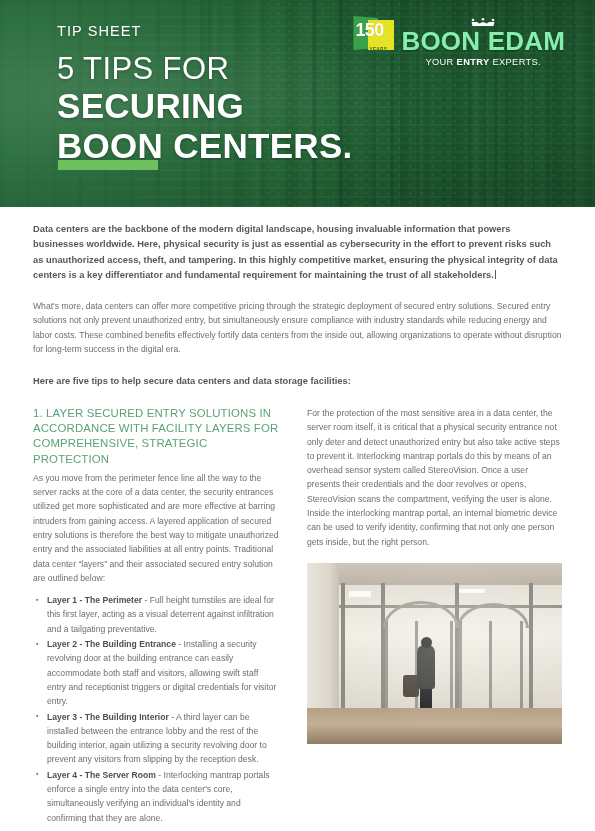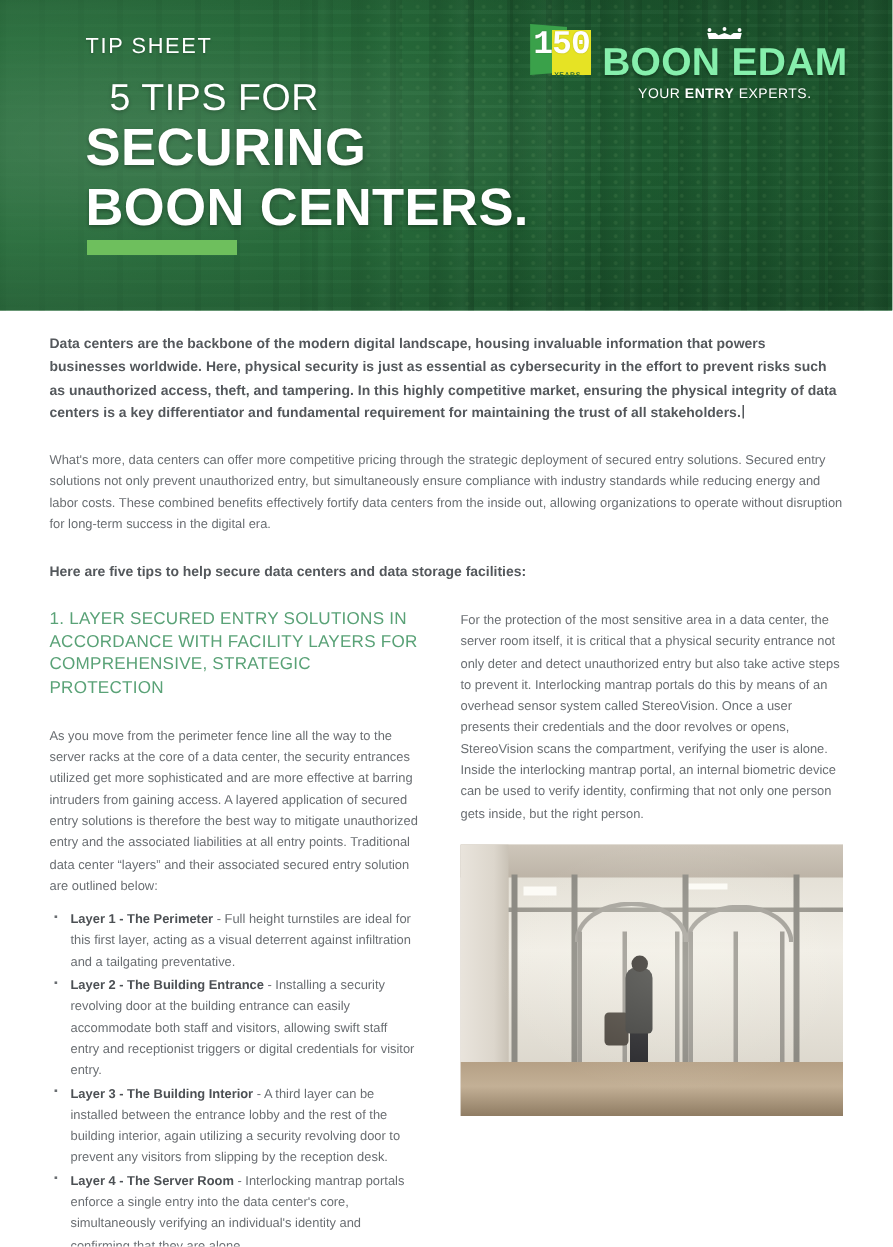--- a/index.html
+++ b/index.html
@@ -93,24 +93,23 @@
     line-height: 1;
     text-shadow: 0 1px 2px rgba(0,0,0,0.28);
   }
   .title-line {
     color: #ffffff;
     line-height: 1.14;
     margin: 0;
     text-shadow: 0 1px 3px rgba(0,0,0,0.30);
   }
   .title-1 {
-    font-size: 25px;
+    font-size: 31px;
     font-weight: 400;
     letter-spacing: 0.4px;
-    margin-left: 16px;
   }
   .title-2, .title-3 {
     font-size: 35px;
     font-weight: 700;
     letter-spacing: 0.3px;
   }
   .accent-bar {
     position: absolute;
     left: 58px;
     top: 160px;
@@ -147,26 +146,26 @@
     position: absolute;
     left: 15px; top: 6px;
     width: 26px; height: 30px;
     background: #e6e324;
   }
   .badge-num {
     position: absolute;
     left: 1px; top: 6px;
     width: 42px;
     text-align: left;
-    font-size: 22px;
+    font-size: 18px;
     font-weight: 700;
     color: #ffffff;
     letter-spacing: -0.6px;
     line-height: 20px;
-    font-family: Liberation Mono, monospace;
+    font-family: Liberation Sans, sans-serif;
     mix-blend-mode: normal;
     text-shadow: 0 0 1px rgba(0,0,0,0.25);
     padding-left: 1px;
     box-sizing: border-box;
   }
   .badge-years {
     position: absolute;
     left: 16px; bottom: 4px;
     font-size: 4.6px;
     font-weight: 700;
@@ -248,21 +247,21 @@
 
   .columns {
     display: flex;
     gap: 28px;
     padding: 18px 33px 0 33px;
   }
   .col { width: 262px; }
   .col-right { width: 262px; }
 
   h2.sec-head {
-    margin: 0 0 16px 0;
+    margin: 0 0 4px 0;
     color: #5aa277;
     font-size: 11.4px;
     line-height: 15.2px;
     font-weight: 400;
     letter-spacing: 0.15px;
     text-transform: uppercase;
   }
   .body-text {
     font-size: 8.6px;
     line-height: 14.3px;

